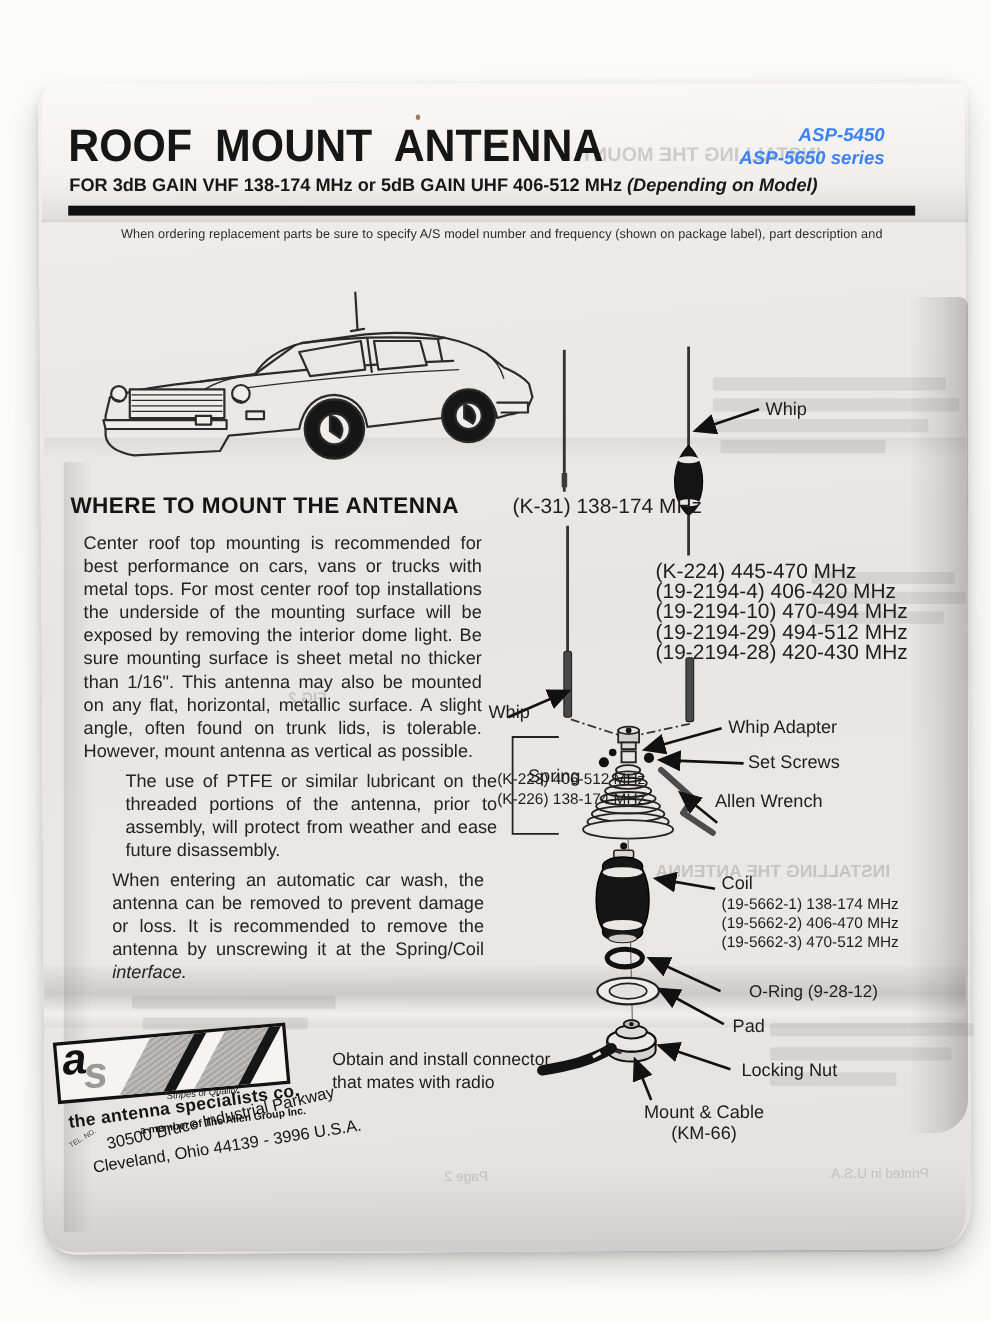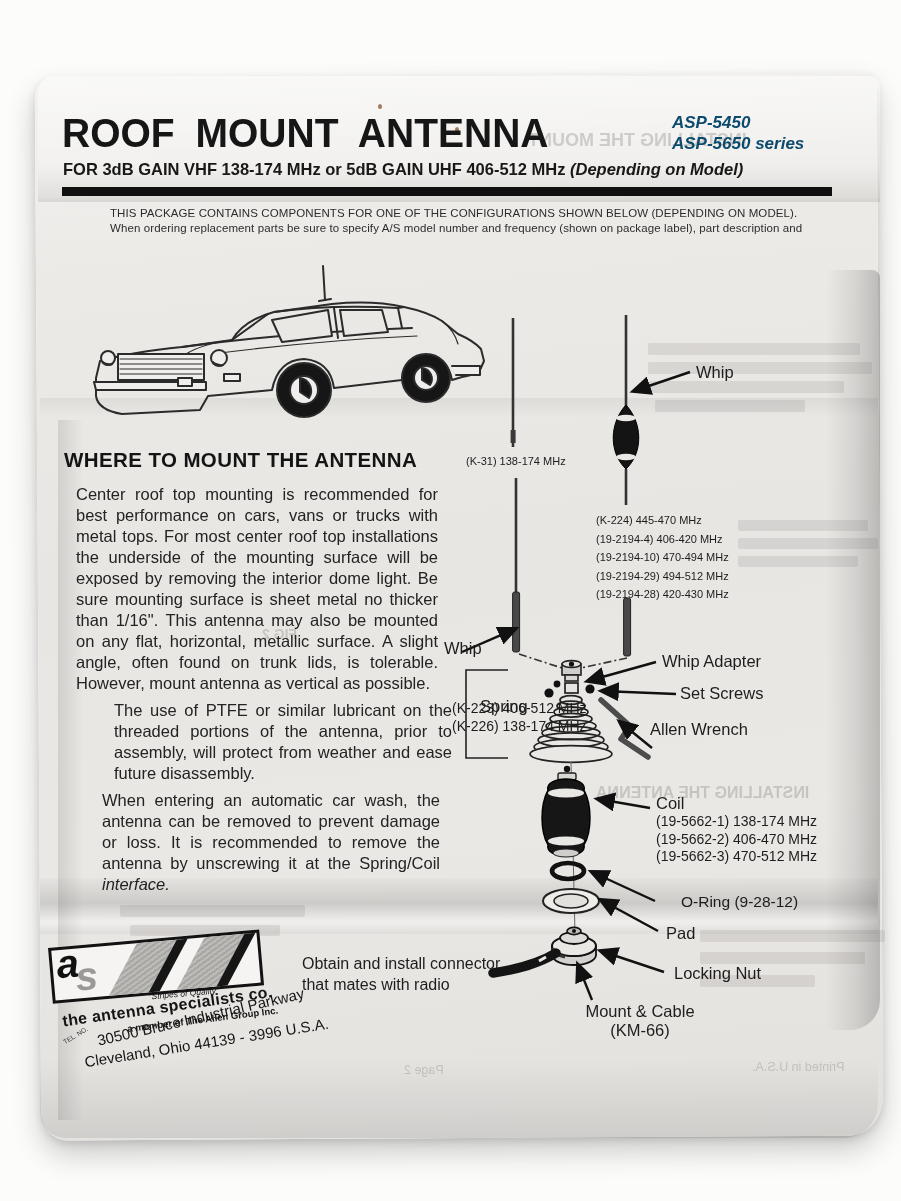--- a/index.html
+++ b/index.html
@@ -21,29 +21,29 @@
   .shade{position:absolute;pointer-events:none;}
   .fold-top{left:38px;top:76px;width:842px;height:126px;background:linear-gradient(180deg,rgba(255,255,255,.55),rgba(255,255,255,.15) 70%,rgba(0,0,0,.06) 96%,rgba(0,0,0,.10));border-radius:16px 10px 0 0;}
   .fold-mid{left:40px;top:398px;width:838px;height:26px;background:linear-gradient(180deg,rgba(0,0,0,.055),rgba(0,0,0,0) 75%);}
   .fold-big{left:40px;top:878px;width:838px;height:56px;background:linear-gradient(180deg,rgba(0,0,0,.02),rgba(0,0,0,.12) 45%,rgba(255,255,255,.35) 78%,rgba(0,0,0,.04));}
   .fold-left{left:58px;top:420px;width:26px;height:700px;background:linear-gradient(90deg,rgba(0,0,0,.10),rgba(0,0,0,0));}
   .curl-right{left:826px;top:270px;width:54px;height:760px;background:linear-gradient(90deg,rgba(0,0,0,0),rgba(0,0,0,.09) 55%,rgba(0,0,0,.20));border-radius:0 8px 30px 0;}
   .fold-bottom{left:40px;top:1058px;width:838px;height:80px;background:linear-gradient(180deg,rgba(0,0,0,0),rgba(0,0,0,.09));border-radius:0 0 34px 26px;}
   .speck{width:4px;height:5px;border-radius:50%;background:#8a5a33;opacity:.8;}
   
   .title{font-size:39px;font-weight:bold;letter-spacing:0px;word-spacing:10px;color:#161616;transform:scale(1,1.06);transform-origin:left top;white-space:nowrap;}
-  .models{font-size:17px;font-weight:bold;font-style:italic;line-height:21px;color:#0c4a6e;}
+  .models{font-size:17px;font-weight:bold;font-style:italic;line-height:21px;color:#3b82f6;text-align:right;}
   .subtitle{font-size:16.5px;font-weight:bold;color:#181818;white-space:nowrap;}
   .subtitle .note{font-style:italic;}
   .rule{background:#101010;}
   .notice{font-size:11.5px;line-height:15px;color:#2c2c2c;letter-spacing:.1px;}
   .h2{font-size:20.5px;font-weight:bold;letter-spacing:.4px;color:#141414;white-space:nowrap;}
   .para{font-size:16.5px;line-height:1.27;text-align:justify;color:#232323;}
   .plabel{font-size:16.5px;color:#1d1d1d;white-space:nowrap;}
-  .plist{font-size:11px;line-height:18.5px;color:#1d1d1d;white-space:nowrap;}
+  .plist{font-size:19px;line-height:18.5px;color:#1d1d1d;white-space:nowrap;}
   .plist2{font-size:14px;line-height:17.5px;color:#1d1d1d;white-space:nowrap;}
   .ital{font-style:italic;}
   
   .ghost{transform:scaleX(-1);color:#77756f;opacity:.30;filter:blur(.4px);white-space:nowrap;}
   .gbar{background:rgba(105,102,97,.14);border-radius:2px;filter:blur(.6px);}
   
   .brand{transform:rotate(-5deg);transform-origin:left top;}
   .logo-box{position:absolute;left:0;top:0;width:206px;height:50px;border:3px solid #121212;background:#f5f4f2;display:flex;align-items:stretch;overflow:hidden;}
   .logo-glyph{width:52px;position:relative;font-weight:bold;font-style:italic;}
   .logo-glyph .a{position:absolute;left:4px;top:-8px;font-size:40px;color:#111;}
@@ -95,21 +95,20 @@
   <div>ASP-5450</div>
   <div>ASP-5650 series</div>
 </div>
 <div class="abs subtitle" style="left:63px;top:160px;">
   <span>FOR 3dB GAIN VHF 138-174 MHz or 5dB GAIN UHF 406-512 MHz</span>
   <span class="note">(Depending on Model)</span>
 </div>
 <div class="abs rule" style="left:62px;top:187px;width:770px;height:9px;"></div>
 
 <div class="abs notice" style="left:110px;top:206px;width:706px;">
-  <div>THIS PACKAGE CONTAINS COMPONENTS FOR ONE OF THE CONFIGURATIONS SHOWN BELOW (DEPENDING ON MODEL).</div>
   <div>When ordering replacement parts be sure to specify A/S model number and frequency (shown on package label), part description and</div>
 </div>
 
 <svg class="abs" style="left:82px;top:258px;" width="415" height="185" viewBox="0 0 415 185">
   <g fill="none" stroke="#2b2b2b" stroke-width="2" stroke-linejoin="round" stroke-linecap="round">
 
     <line x1="243" y1="42" x2="241" y2="8"></line>
     <line x1="237" y1="43" x2="249" y2="41"></line>
 
     <path d="M14,120 L18,103 Q50,94 100,89 L150,82 Q162,62 192,54 L250,46 Q290,42 322,49 Q346,54 360,63 L376,76 Q392,83 399,91 L402,103 L398,112 Q390,118 380,119 L370,122

